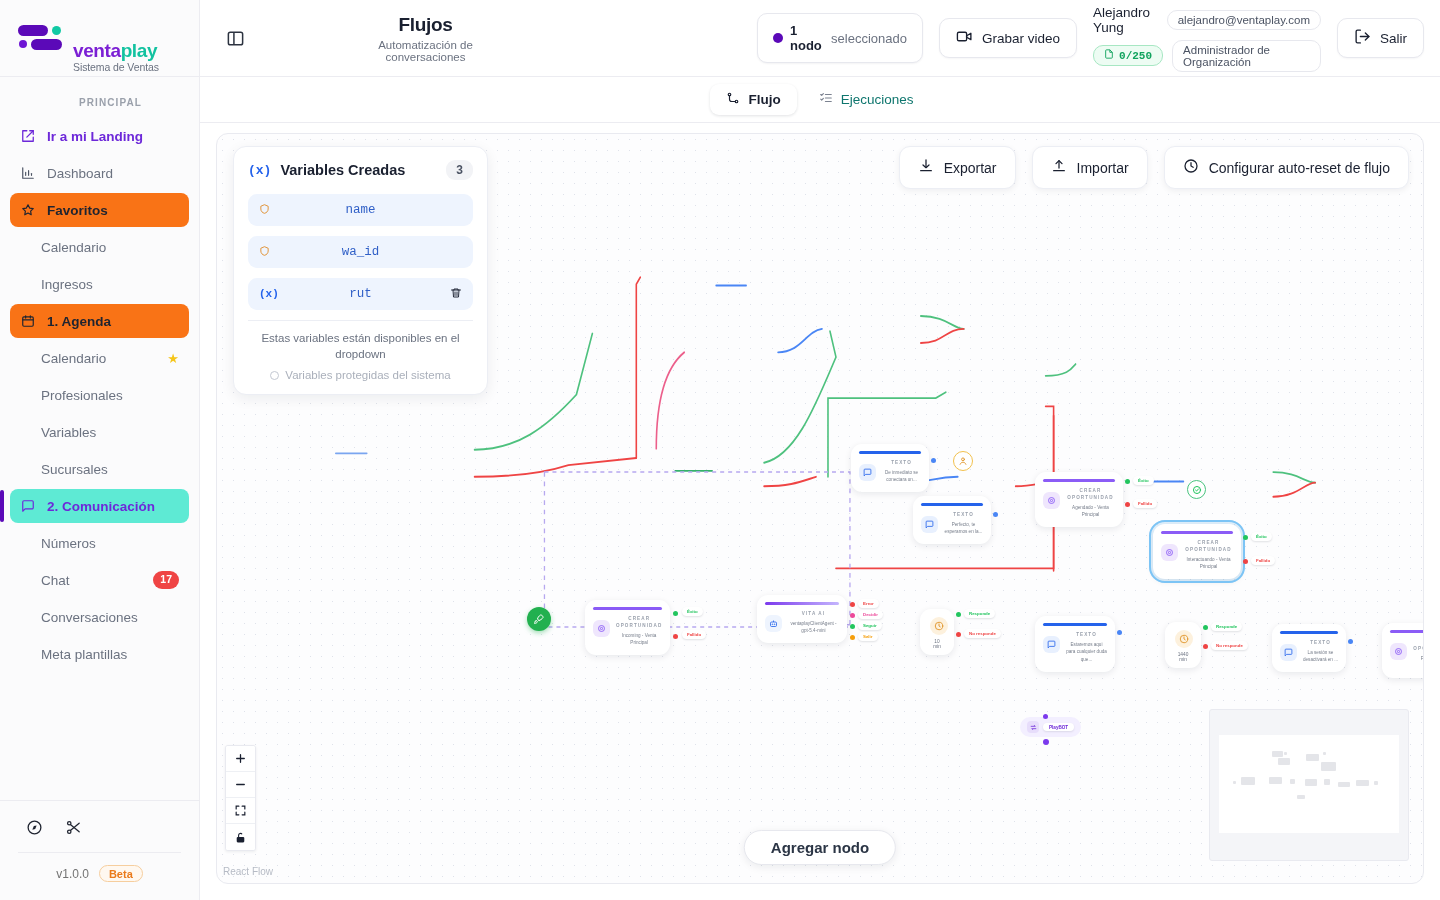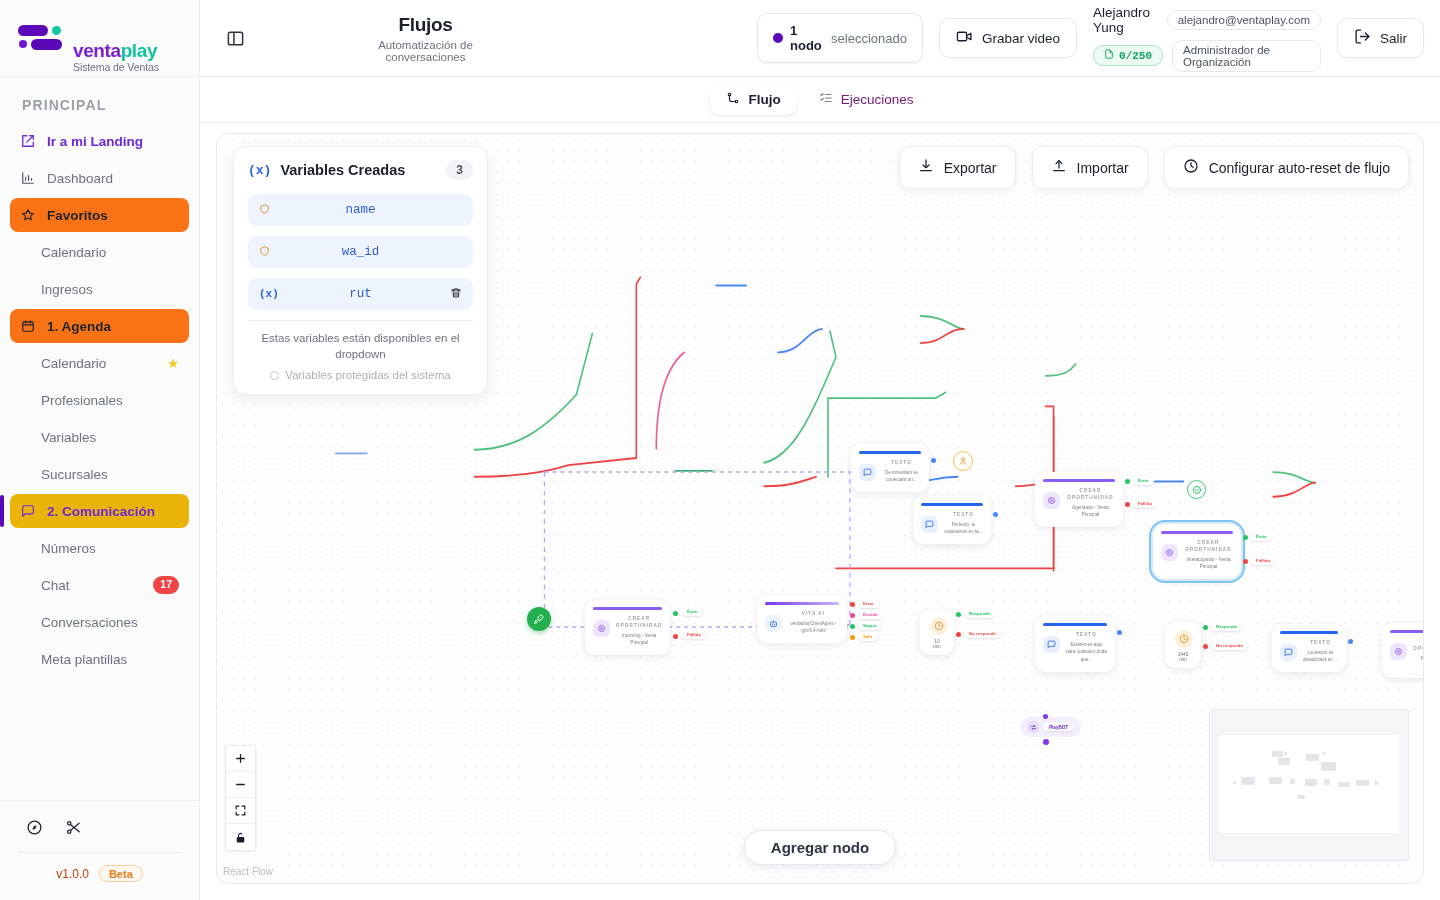--- a/index.html
+++ b/index.html
@@ -24,43 +24,43 @@
   .logo-mark .dot1 { position: absolute; left: 34px; top: 4px; width: 9px; height: 9px; border-radius: 50%; background: #10c9a4; }
   .logo-mark .dot2 { position: absolute; left: 1px; top: 18px; width: 8px; height: 8px; border-radius: 50%; background: #6e16d4; }
   .logo-mark .bar2 { position: absolute; left: 13px; top: 17px; width: 31px; height: 11px; border-radius: 6px; background: #5b09b8; }
   .brand-text { line-height: 1.05; margin-top: 38px; }
   .brand-name { font-size: 19px; font-weight: 700; letter-spacing: -0.4px; }
   .brand-name .v { color: #7b1fd4; }
   .brand-name .p { color: #12c2a0; }
   .brand-sub { font-size: 10.5px; color: #6b7280; margin-top: 2px; letter-spacing: -0.1px; }
 
   .nav { flex: 1 1 auto; overflow: hidden; padding: 14px 0 0 0; position: relative; }
-  .nav-section-title { font-size: 14px; letter-spacing: 1.1px; color: #9aa0ab; font-weight: 600;
-                       padding: 6px 0 8px 22px; text-transform: uppercase; }
+  .nav-section-title { font-size: 10px; letter-spacing: 1.1px; color: #9aa0ab; font-weight: 600;
+                       padding: 6px 0 8px 22px; text-transform: uppercase; text-align: center; }
   .nav-item { display: flex; align-items: center; gap: 11px; height: 34px; margin: 3px 10px;
               padding: 0 10px; border-radius: 8px; font-size: 13.5px; color: #6b7280; cursor: pointer;
               position: relative; white-space: nowrap; }
   .nav-item .ic { width: 16px; height: 16px; flex: 0 0 16px; display: flex; align-items: center; justify-content: center; }
   .nav-item .ic svg { display: block; }
   .nav-item.sub { padding-left: 31px; }
   .nav-item.landing { color: #6d28d9; font-weight: 600; }
   .nav-item.active-light { background: #f97316; color: #1f2430; font-weight: 600; }
-  .nav-item.active-purple { background: #eab308; color: #6d28d9; font-weight: 600; }
+  .nav-item.active-purple { background: #5eead4; color: #6d28d9; font-weight: 600; }
   .nav-item.active-purple::before { content: ""; position: absolute; left: -10px; top: 1px; bottom: 1px;
                                     width: 4px; border-radius: 3px; background: #5b09b8; }
   .nav-item .star { margin-left: auto; color: #f5c518; font-size: 13px; line-height: 1; }
   .badge-count { margin-left: auto; background: #ef4444; color: #fff; font-size: 10.5px; font-weight: 700;
                  border-radius: 10px; padding: 2px 7px; line-height: 1.3; }
 
   .sidebar-foot { border-top: 1px solid #ececf1; padding: 14px 0 0 0; }
   .foot-icons { display: flex; gap: 22px; padding: 4px 26px 12px 26px; }
   .foot-icons .fi { color: #1f2430; cursor: pointer; }
   .foot-div { height: 1px; background: #ececf1; margin: 0 18px; }
   .foot-ver { display: flex; align-items: center; justify-content: center; gap: 10px; padding: 12px 0 18px 0; }
-  .foot-ver .v { font-size: 12px; color: #c2410c; }
+  .foot-ver .v { font-size: 12px; color: #737373; }
   .beta { font-size: 11px; color: #ea7a1b; border: 1px solid #f6ce9e; background: #fff8f0;
           border-radius: 10px; padding: 1.5px 9px; font-weight: 600; }
 
   
   .main { flex: 1 1 auto; height: 900px; display: flex; flex-direction: column; background: #fff; min-width: 0; }
 
   .topbar { height: 77px; border-bottom: 1px solid #ececf1; display: flex; align-items: center;
             padding: 0 16px 0 22px; gap: 16px; }
   .panel-toggle { width: 26px; height: 26px; display: flex; align-items: center; justify-content: center;
                   color: #2c3340; cursor: pointer; flex: 0 0 26px; }
@@ -81,21 +81,21 @@
   .user-block { display: flex; flex-direction: column; align-items: flex-end; gap: 5px; }
   .user-row { display: flex; align-items: center; gap: 9px; }
   .user-name { font-size: 13.5px; color: #1a2030; font-weight: 500; }
   .chip { border: 1px solid #e7e8ee; border-radius: 10px; padding: 3px 10px; font-size: 11.5px; color: #4b5363; background: #fff; }
   .chip-green { border: 1px solid #a7e7c3; background: #edfcf3; color: #11a35e; font-weight: 700;
                 font-family: "Liberation Mono", monospace; font-size: 11px; display: flex; align-items: center; gap: 5px; }
 
   
   .tabstrip { height: 46px; display: flex; align-items: center; justify-content: center; gap: 6px;
               border-bottom: 1px solid #ececf1; }
-  .tab { display: flex; align-items: center; gap: 8px; font-size: 13.5px; color: #701a75; padding: 7px 16px;
+  .tab { display: flex; align-items: center; gap: 8px; font-size: 13.5px; color: #0f766e; padding: 7px 16px;
          border-radius: 9px; cursor: pointer; }
   .tab.active { background: #fff; color: #1a2030; font-weight: 600; box-shadow: 0 1px 3px rgba(16,24,40,.12); }
 
   
   .canvas-wrap { flex: 1 1 auto; padding: 10px 16px 16px 16px; min-height: 0; }
   .canvas { position: relative; width: 100%; height: 100%; border: 1px solid #e9eaf0; border-radius: 12px;
             overflow: hidden; background-color: #fdfdfe;
             background-image: radial-gradient(#dfe2ea 0.9px, transparent 0.9px);
             background-size: 11px 11px; }
 

